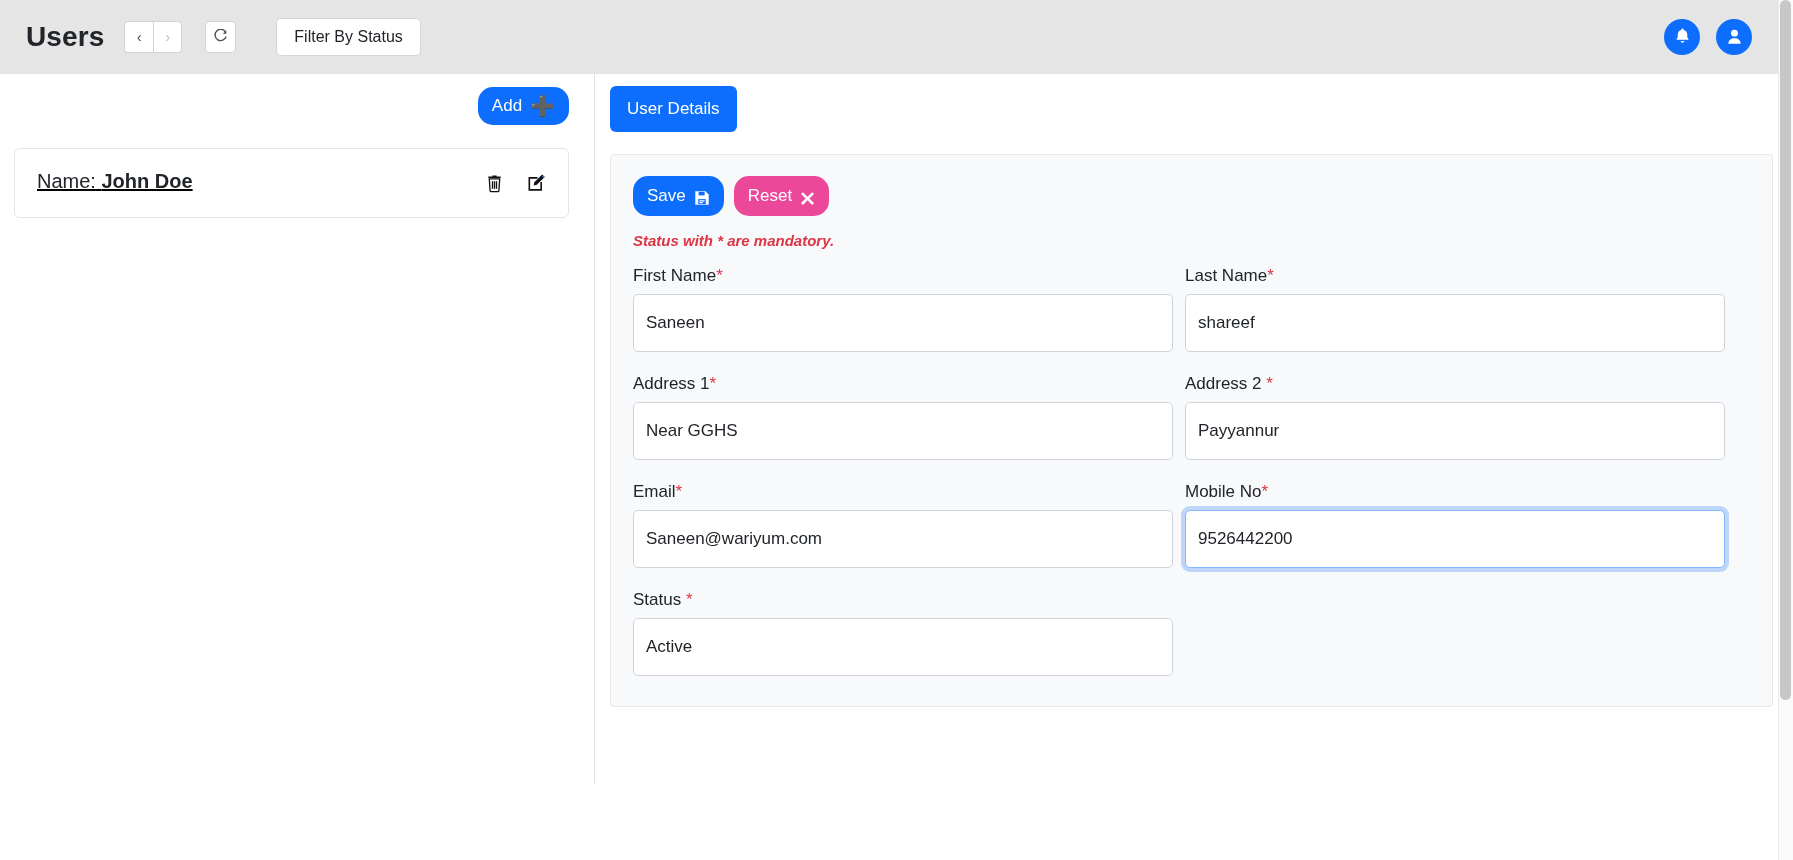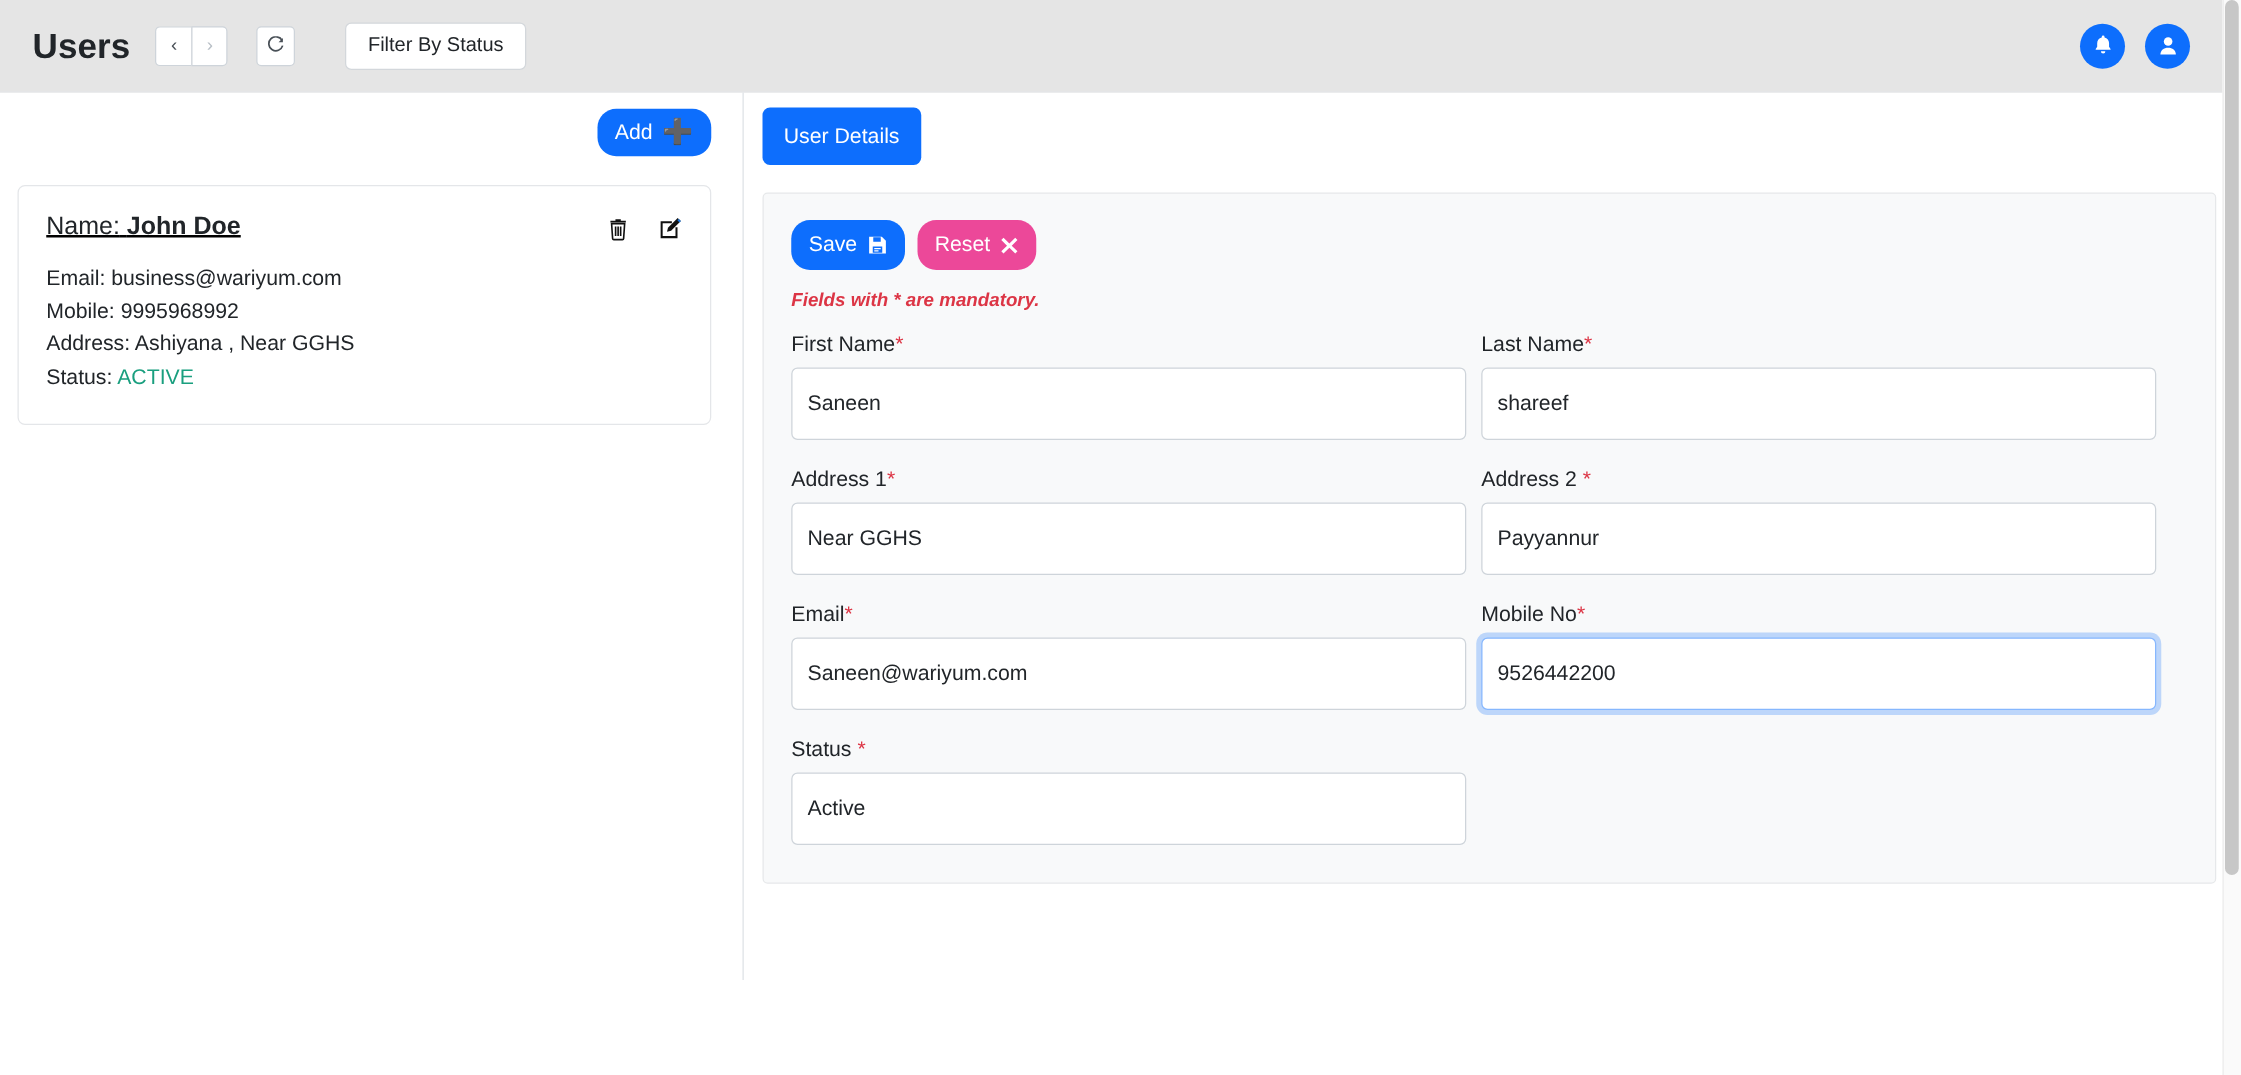--- a/index.html
+++ b/index.html
@@ -58,21 +58,21 @@
     position: absolute; left: 594px; top: 0; width: 1px; height: 710px;
     background: #dee2e6;
   }
 
   
   .left-col { position: absolute; left: 0; top: 0; width: 594px; height: 710px; }
   .add-row { display: flex; justify-content: flex-end; padding: 13px 25px 0 0; }
   .btn {
     border: none; border-radius: 15px; cursor: pointer;
     font-size: 17px; color: #fff;
-    display: inline-flex; align-items: center; gap: 8px;
+    display: inline-flex; align-items: flex-end; gap: 8px;
     font-family: "Liberation Sans", sans-serif;
   }
   .btn-add { background: #0d6efd; padding: 9px 14px; }
   .plus-glyph { font-size: 20px; font-weight: 700; line-height: 1; }
 
   .user-card {
     margin: 23px 25px 0 14px;
     background: #fff;
     border: 1px solid #e4e6e9;
     border-radius: 6px;
@@ -218,29 +218,20 @@
                 <path d="M6.3 6v6.4M8 6v6.4M9.7 6v6.4" stroke="#111" stroke-width="1.1"></path>
               </svg>
             </span>
             <span class="icon-btn">
               <svg width="20" height="20" viewBox="0 0 16 16">
                 <path d="M2 3.2h7.2v1.3H3.3v8.2h8.2V7.1h1.3v7H2z" fill="#111"></path>
                 <path d="M12.9 1.1l2 2-6.2 6.2-2.6.6.6-2.6z" fill="#111"></path>
                 <path d="M13.6 1.7l1.4 1.4-.9.9-1.4-1.4z" fill="#1b78e2"></path>
               </svg>
             </span>
-          </div>
-        </div>
-        <div class="card-lines">
-          <div>Email: business@wariyum.com</div>
-          <div>Mobile: 9995968992</div>
-          <div>Address: Ashiyana , Near GGHS</div>
-          <div>
-            <span>Status:</span>
-            <span class="status-val">ACTIVE</span>
           </div>
         </div>
       </div>
     </div>
 
     <div class="right-col">
       <div class="tab-row">
         <button class="tab-btn">User Details</button>
       </div>
 
@@ -256,21 +247,21 @@
             </svg>
           </button>
           <button class="btn btn-reset">
             <span>Reset</span>
             <svg width="15" height="15" viewBox="0 0 16 16">
               <path d="M3 1.2 8 6.1l5-4.9 1.9 1.9L10 8l4.9 4.9-1.9 1.9L8 9.9l-5 4.9-1.9-1.9L6 8 1.1 3.1z" fill="#fff"></path>
             </svg>
           </button>
         </div>
 
-        <div class="mandatory-note">Fields with * are mandatory.</div>
+        <div class="mandatory-note">Status with * are mandatory.</div>
 
         <div class="form-grid">
 
           <div class="field">
             <label class="field-label"><span>First Name</span><span class="req">*</span></label>
             <input class="field-input" value="Saneen" style="">
           </div>
 
           <div class="field">
             <label class="field-label"><span>Last Name</span><span class="req">*</span></label>

